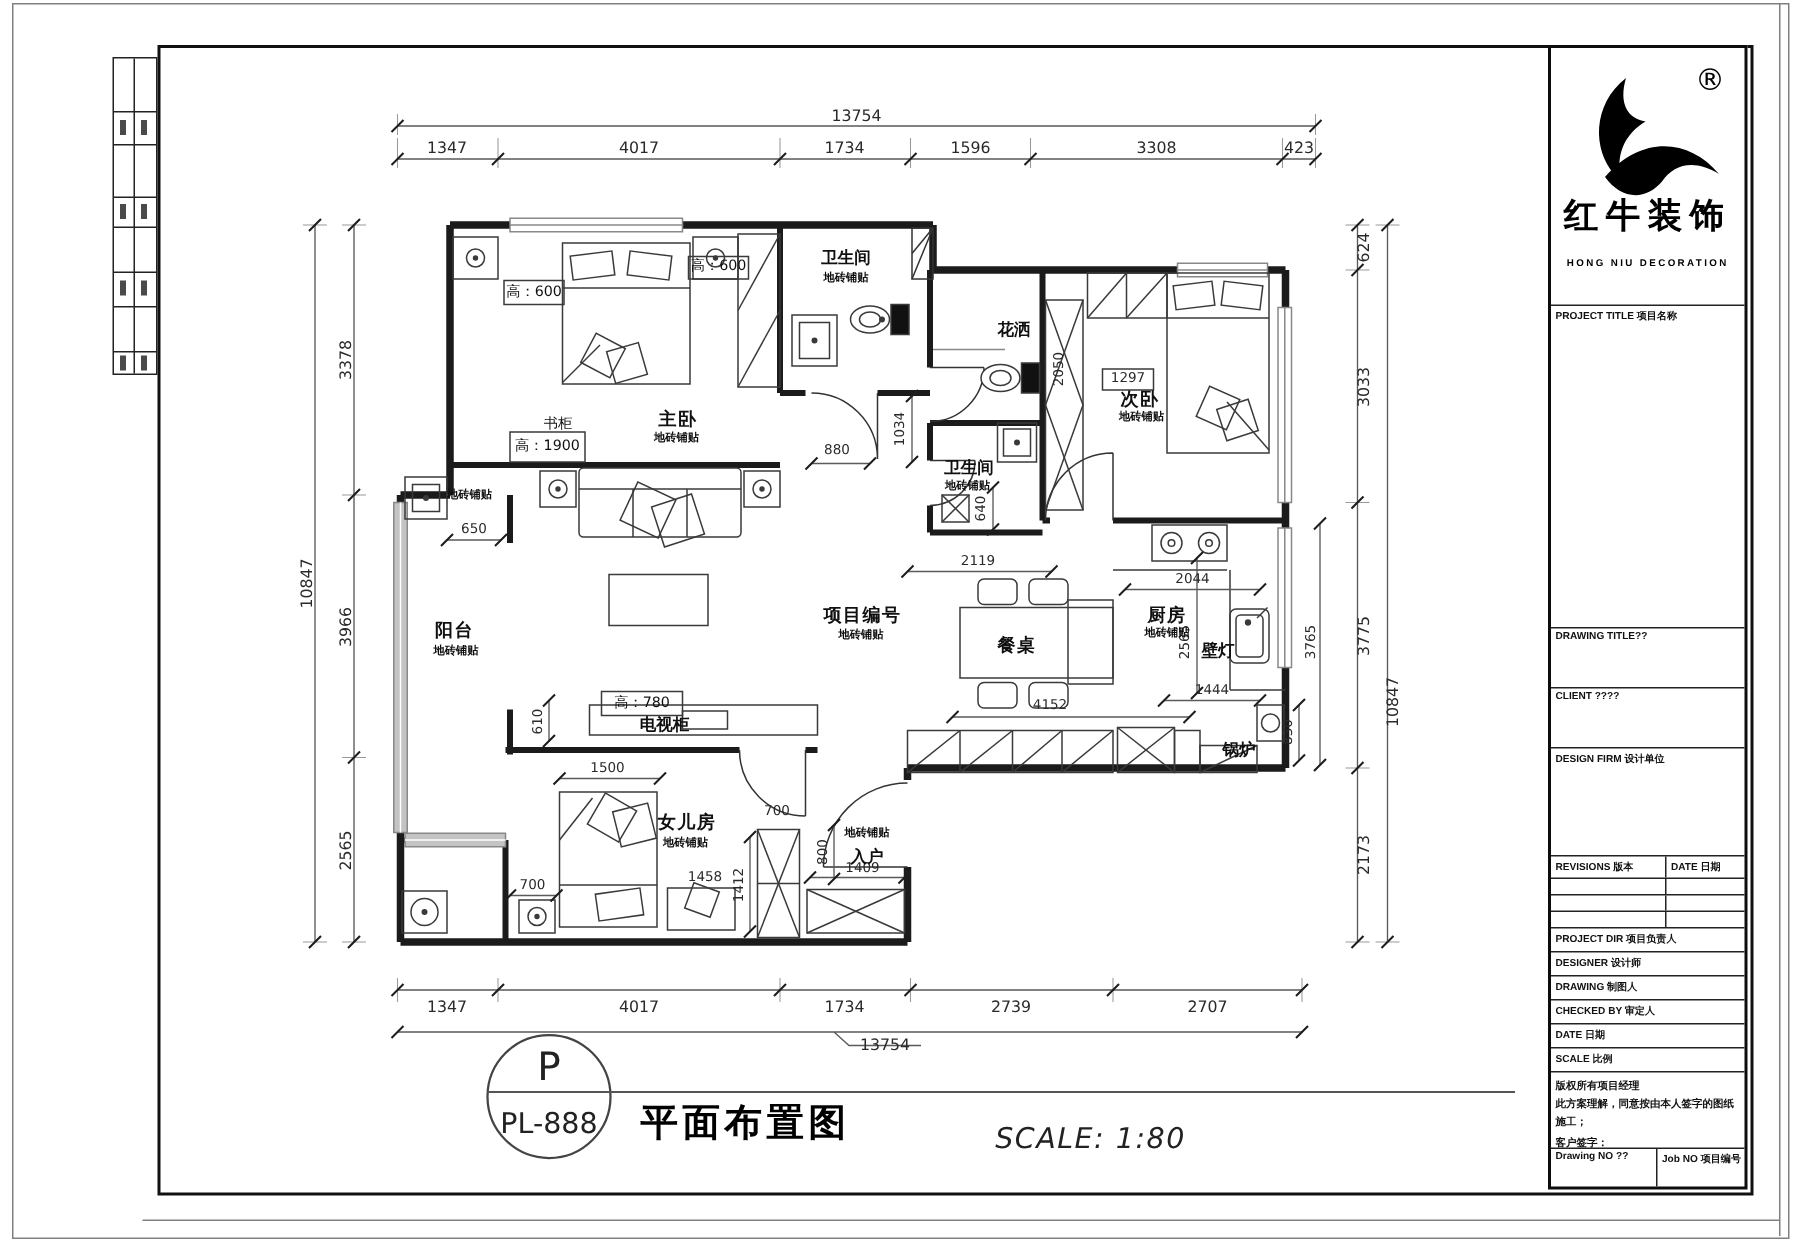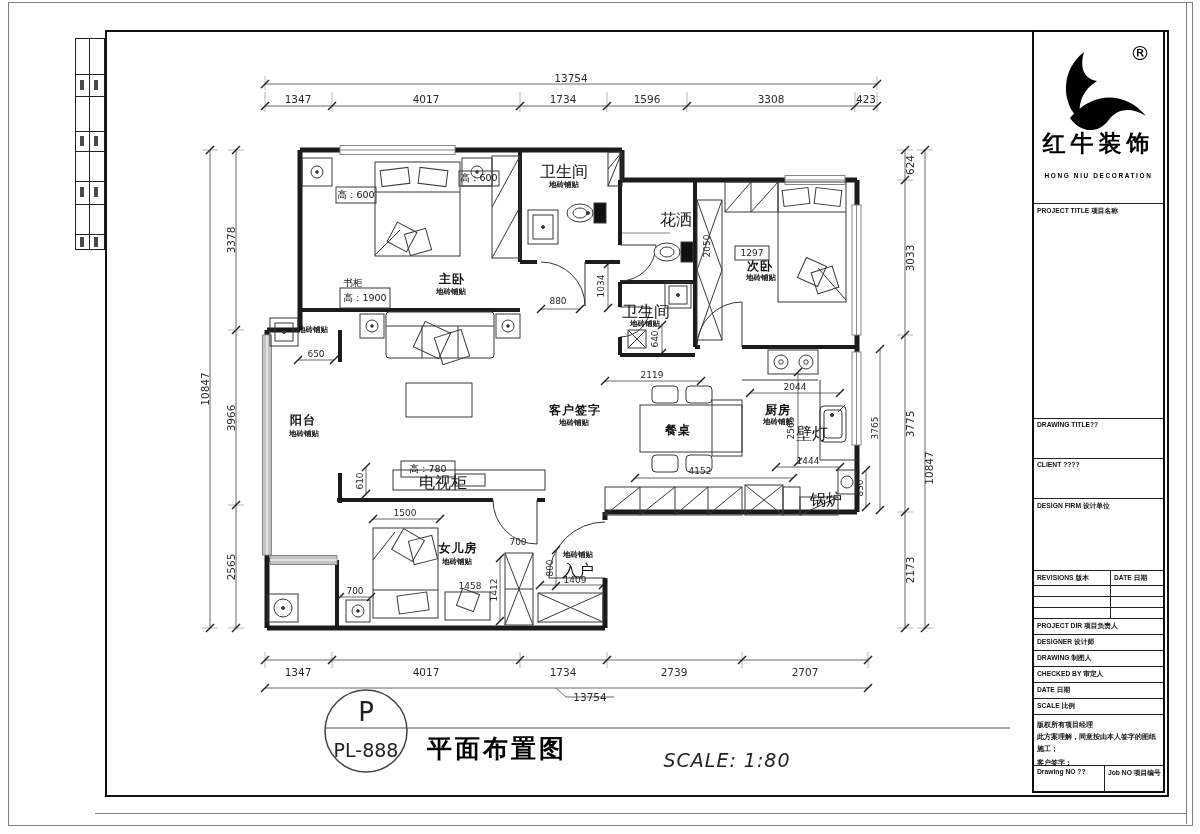--- a/index.html
+++ b/index.html
@@ -5,21 +5,21 @@
   html,body{margin:0;padding:0;background:#fff;}
   .sheet{position:relative;width:1200px;height:834px;background:#fff;overflow:hidden;
          font-family:"Liberation Sans",sans-serif;}
   .abs{position:absolute;}
   .lbl{position:absolute;transform:translate(-50%,-50%);white-space:nowrap;color:#1d1d1d;
        font-family:"DejaVu Sans",sans-serif;line-height:1;}
   .v{transform:translate(-50%,-50%) rotate(-90deg);}
   .dim{font-size:10.5px;color:#2a2a2a;}
   .dimS{font-size:9px;color:#2a2a2a;}
   .room{font-size:12px;font-weight:bold;color:#101010;letter-spacing:1px;}
-  .roomS{font-size:16px;font-weight:normal;color:#101010;}
+  .roomS{font-size:11px;font-weight:bold;color:#101010;}
   .tile{font-size:7.5px;font-weight:bold;color:#101010;}
   .hbox{font-size:9.5px;color:#101010;}
   
   .outer{left:8px;top:2px;width:1183px;height:822px;border:1px solid #808080;}
   .edge-r{left:1186px;top:2px;width:0;height:822px;border-left:1px solid #808080;}
   .edge-b{left:95px;top:813px;width:1091px;height:0;border-top:1px solid #808080;}
   .frame{left:105px;top:30px;width:1060px;height:763px;border:2px solid #111;}
   
   .sig{left:75px;top:38px;width:30px;height:212px;border:1.5px solid #222;box-sizing:border-box;}
   .sig .vl{position:absolute;left:13px;top:0;width:0;height:100%;border-left:1px solid #222;}
@@ -366,33 +366,33 @@
   <span class="lbl tile" style="left:564px;top:185px">地砖铺贴</span>
   <span class="lbl roomS" style="left:676px;top:220px">花洒</span>
   <span class="lbl room" style="left:760px;top:266px">次卧</span>
   <span class="lbl tile" style="left:761px;top:278px">地砖铺贴</span>
   <span class="lbl roomS" style="left:646px;top:312px">卫生间</span>
   <span class="lbl tile" style="left:645px;top:324px">地砖铺贴</span>
   <span class="lbl room" style="left:778px;top:410px">厨房</span>
   <span class="lbl tile" style="left:778px;top:422px">地砖铺贴</span>
   <span class="lbl roomS" style="left:812px;top:434px">壁灯</span>
   <span class="lbl room" style="left:678px;top:430px">餐桌</span>
-  <span class="lbl room" style="left:575px;top:410px">客户签字</span>
+  <span class="lbl room" style="left:575px;top:410px">项目编号</span>
   <span class="lbl tile" style="left:574px;top:423px">地砖铺贴</span>
   <span class="lbl room" style="left:303px;top:420px">阳台</span>
   <span class="lbl tile" style="left:304px;top:434px">地砖铺贴</span>
   <span class="lbl tile" style="left:313px;top:330px">地砖铺贴</span>
   <span class="lbl room" style="left:458px;top:548px">女儿房</span>
   <span class="lbl tile" style="left:457px;top:562px">地砖铺贴</span>
   <span class="lbl roomS" style="left:578px;top:571px">入户</span>
   <span class="lbl tile" style="left:578px;top:555px">地砖铺贴</span>
   <span class="lbl roomS" style="left:826px;top:500px">锅炉</span>
   <span class="lbl roomS" style="left:443px;top:483px">电视柜</span>
   <span class="lbl hbox" style="left:428px;top:469px">高：780</span>
-  <span class="lbl hbox" style="left:353px;top:283px">书柜</span>
+  <span class="lbl hbox" style="left:372px;top:283px">书柜</span>
   <span class="lbl hbox" style="left:365px;top:298px">高：1900</span>
   <span class="lbl hbox" style="left:356px;top:195px">高：600</span>
   <span class="lbl hbox" style="left:479px;top:178px">高：600</span>
 
   <span class="lbl ftP" style="left:366px;top:712px">P</span>
   <span class="lbl ftCode" style="left:366px;top:750px">PL-888</span>
   <span class="lbl ftName" style="left:497px;top:748px">平面布置图</span>
   <span class="lbl ftScale" style="left:727px;top:760px">SCALE: 1:80</span>
 
   <div class="abs tb">

